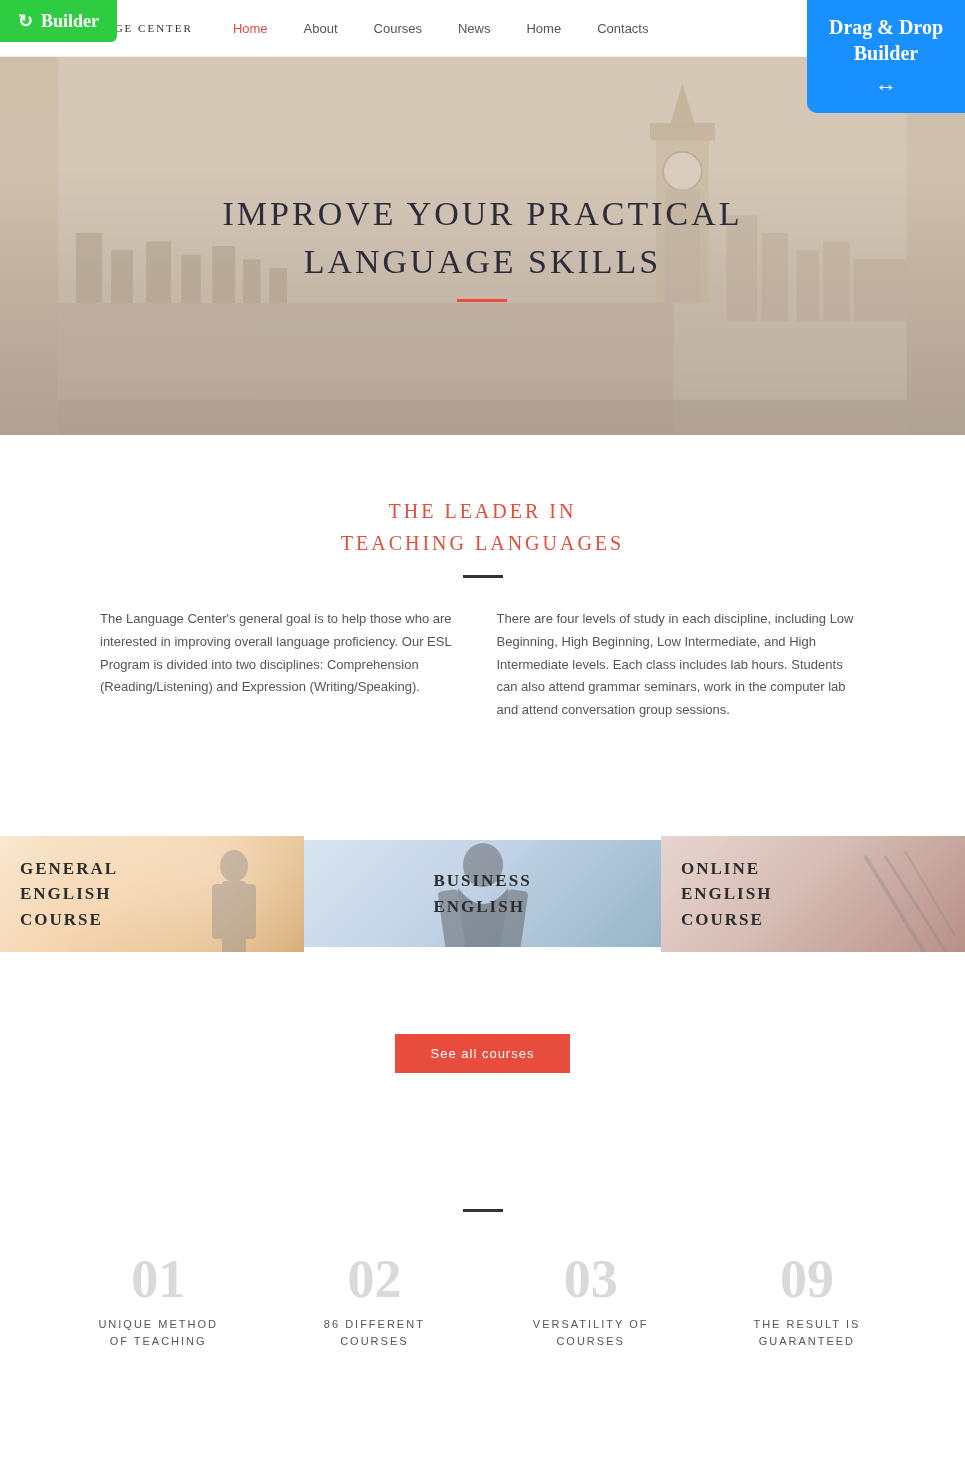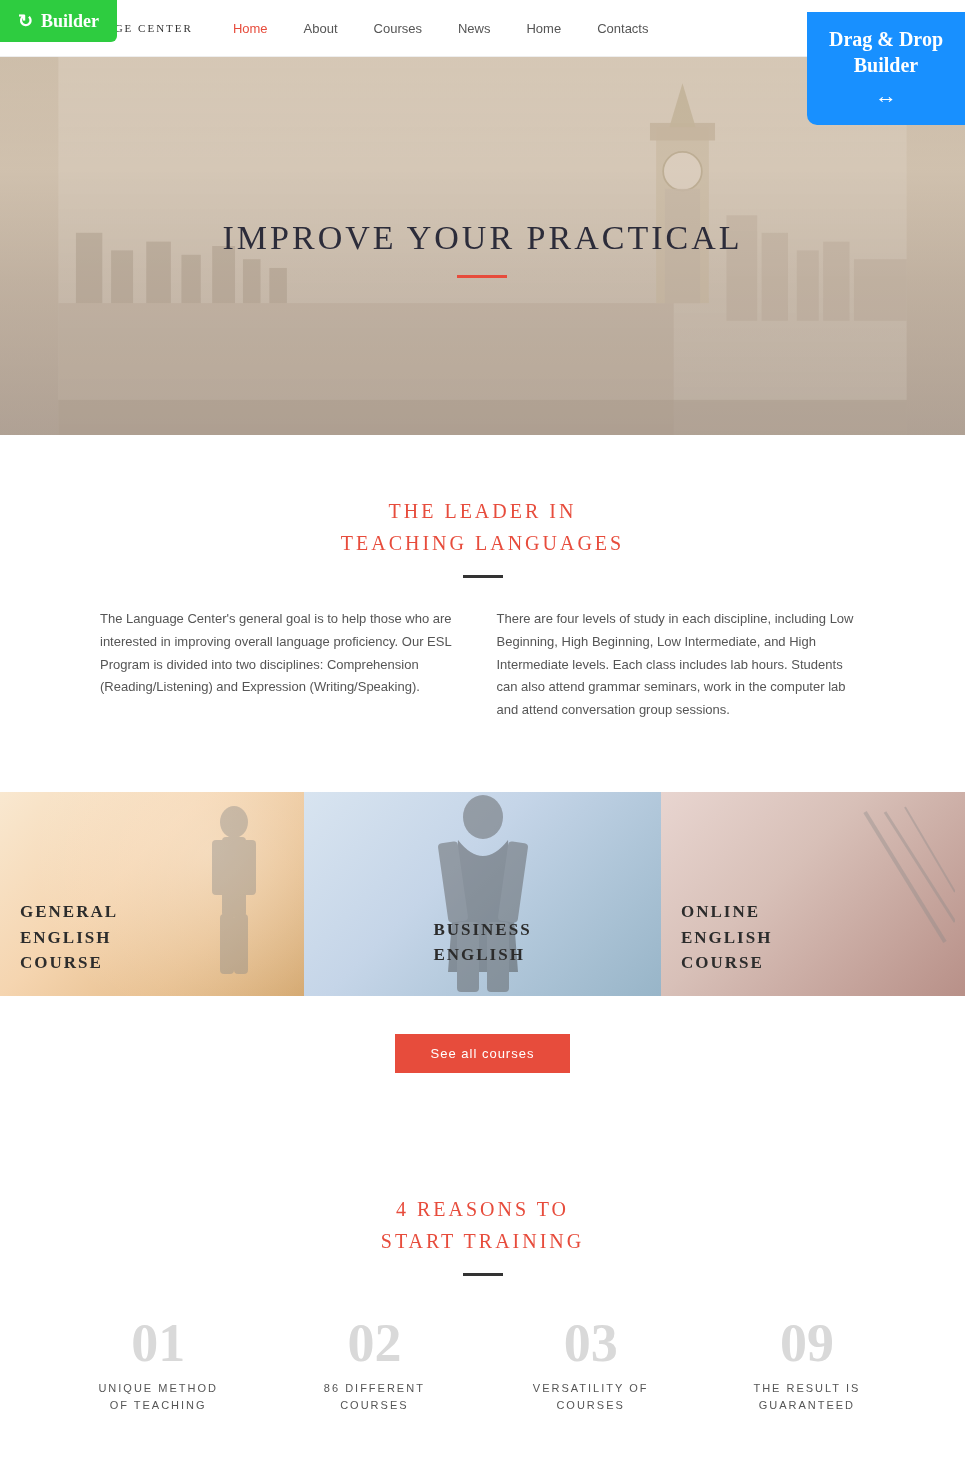--- a/index.html
+++ b/index.html
@@ -25,21 +25,20 @@
       top: 0; right: 0;
       background: #1890ff;
       color: #fff;
       font-weight: bold;
       font-size: 20px;
       padding: 14px 22px;
       text-align: center;
       z-index: 100;
       border-radius: 0 0 0 10px;
       line-height: 1.3;
-      margin-top: 12px;
     }
     .drag-arrow {
       font-size: 22px;
       display: block;
       margin-top: 4px;
     }
 
     
     .navbar {
       display: flex;
@@ -166,20 +165,21 @@
 
     
     .courses-section {
       padding: 30px 0 20px;
       position: relative;
     }
     .courses-grid {
       display: flex;
       width: 100%;
       height: 204px;
+      align-items: center;
     }
     .course-card {
       flex: 1;
       position: relative;
       overflow: hidden;
       display: flex;
       align-items: flex-end;
       padding: 20px;
     }
     .course-card-1 {
@@ -359,20 +359,21 @@
     <rect x="800" y="200" width="30" height="100" fill="#b8a898" opacity="0.7"></rect>
     <rect x="840" y="220" width="25" height="80" fill="#b8a898" opacity="0.7"></rect>
     <rect x="870" y="210" width="30" height="90" fill="#b8a898" opacity="0.7"></rect>
     <rect x="905" y="230" width="60" height="70" fill="#b8a898" opacity="0.7"></rect>
 
     <rect x="0" y="390" width="965" height="40" fill="#a09080" opacity="0.5"></rect>
   </svg>
   <div class="hero-content">
     <h1>
       <span>IMPROVE YOUR PRACTICAL</span><br>
+      <span>LANGUAGE SKILLS</span>
     </h1>
     <div class="hero-line"></div>
   </div>
 </section>
 
 <section class="section-leader">
   <h2>
     <span>THE LEADER IN</span><br>
     <span>TEACHING LANGUAGES</span>
   </h2>
@@ -419,24 +420,20 @@
       <span class="course-label">ONLINE<br>ENGLISH<br>COURSE</span>
     </div>
   </div>
 
   <div class="see-all-btn-wrap">
     <button class="see-all-btn">See all courses</button>
   </div>
 </section>
 
 <section class="reasons-section">
-  <h2>
-    <span>4 REASONS TO</span><br>
-    <span>START TRAINING</span>
-  </h2>
   <div class="reasons-divider"></div>
   <div class="reasons-grid">
     <div class="reason-item">
       <div class="reason-number">01</div>
       <div class="reason-label">UNIQUE METHOD<br>OF TEACHING</div>
     </div>
     <div class="reason-item">
       <div class="reason-number">02</div>
       <div class="reason-label">86 DIFFERENT<br>COURSES</div>
     </div>

